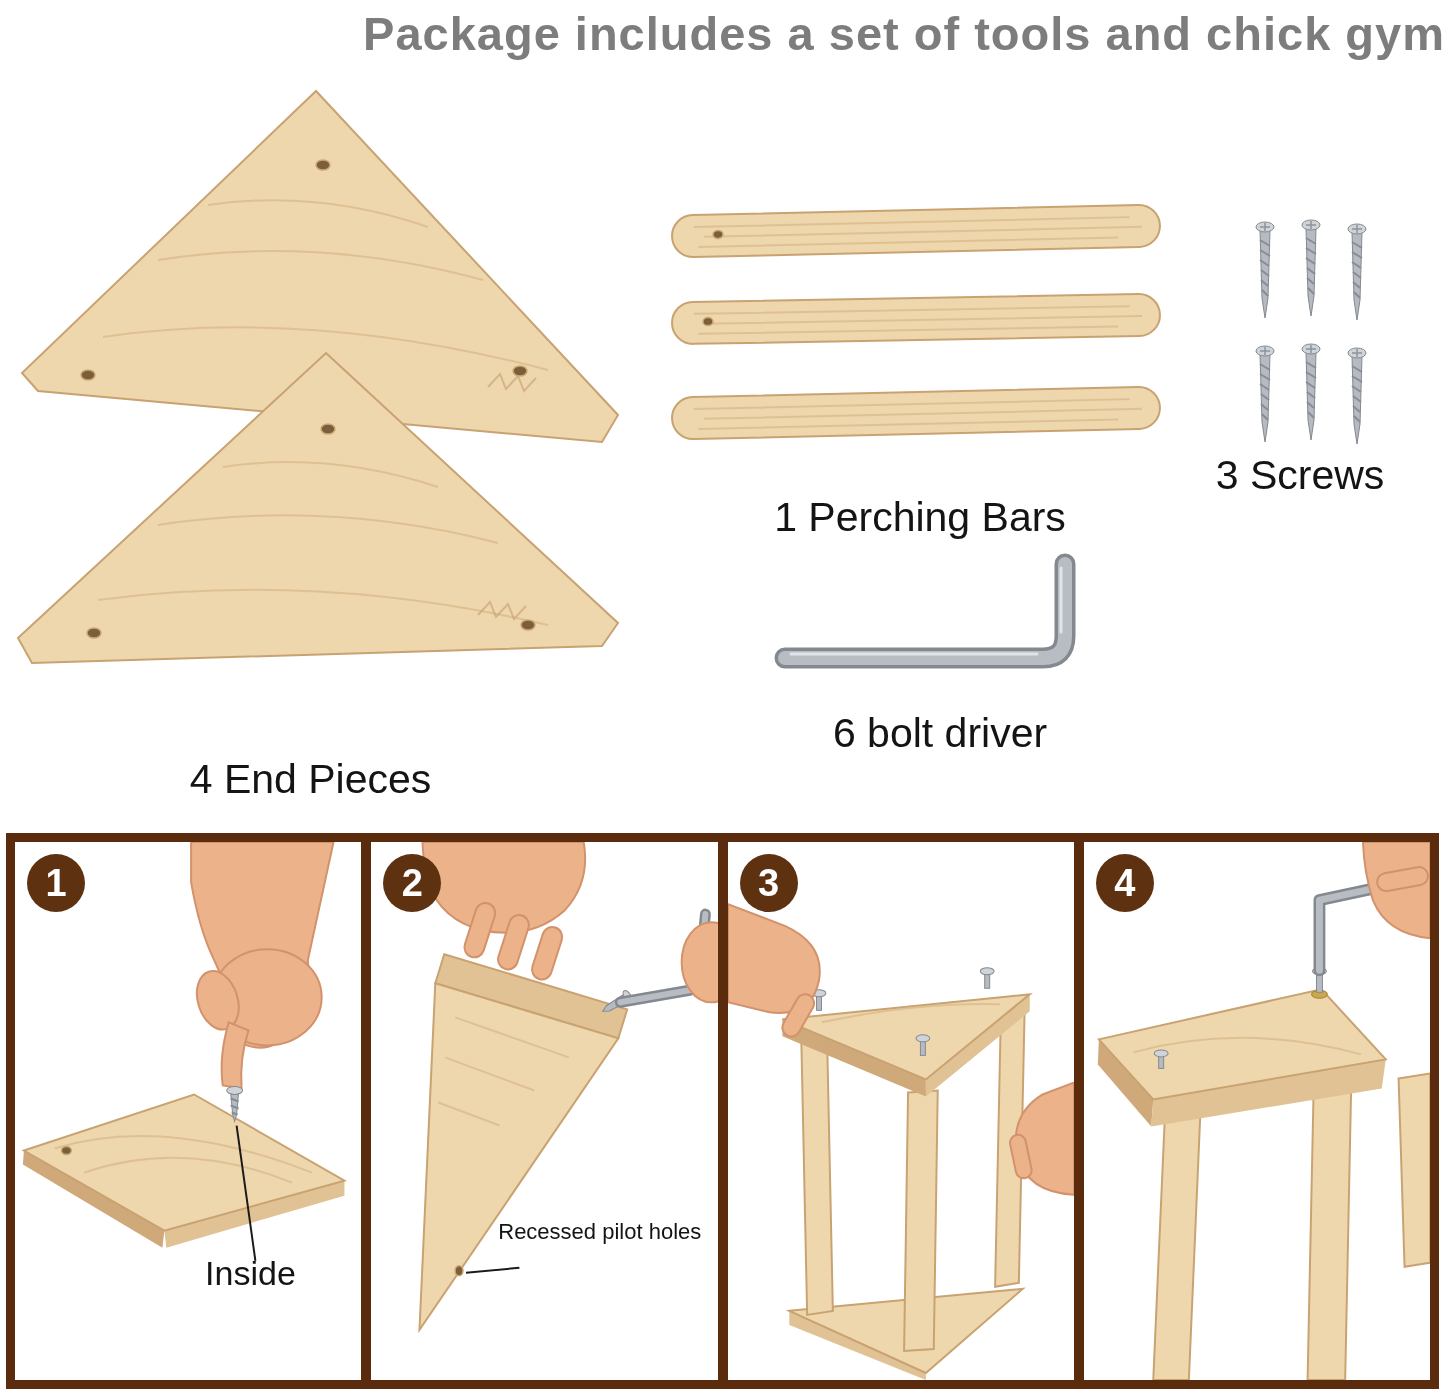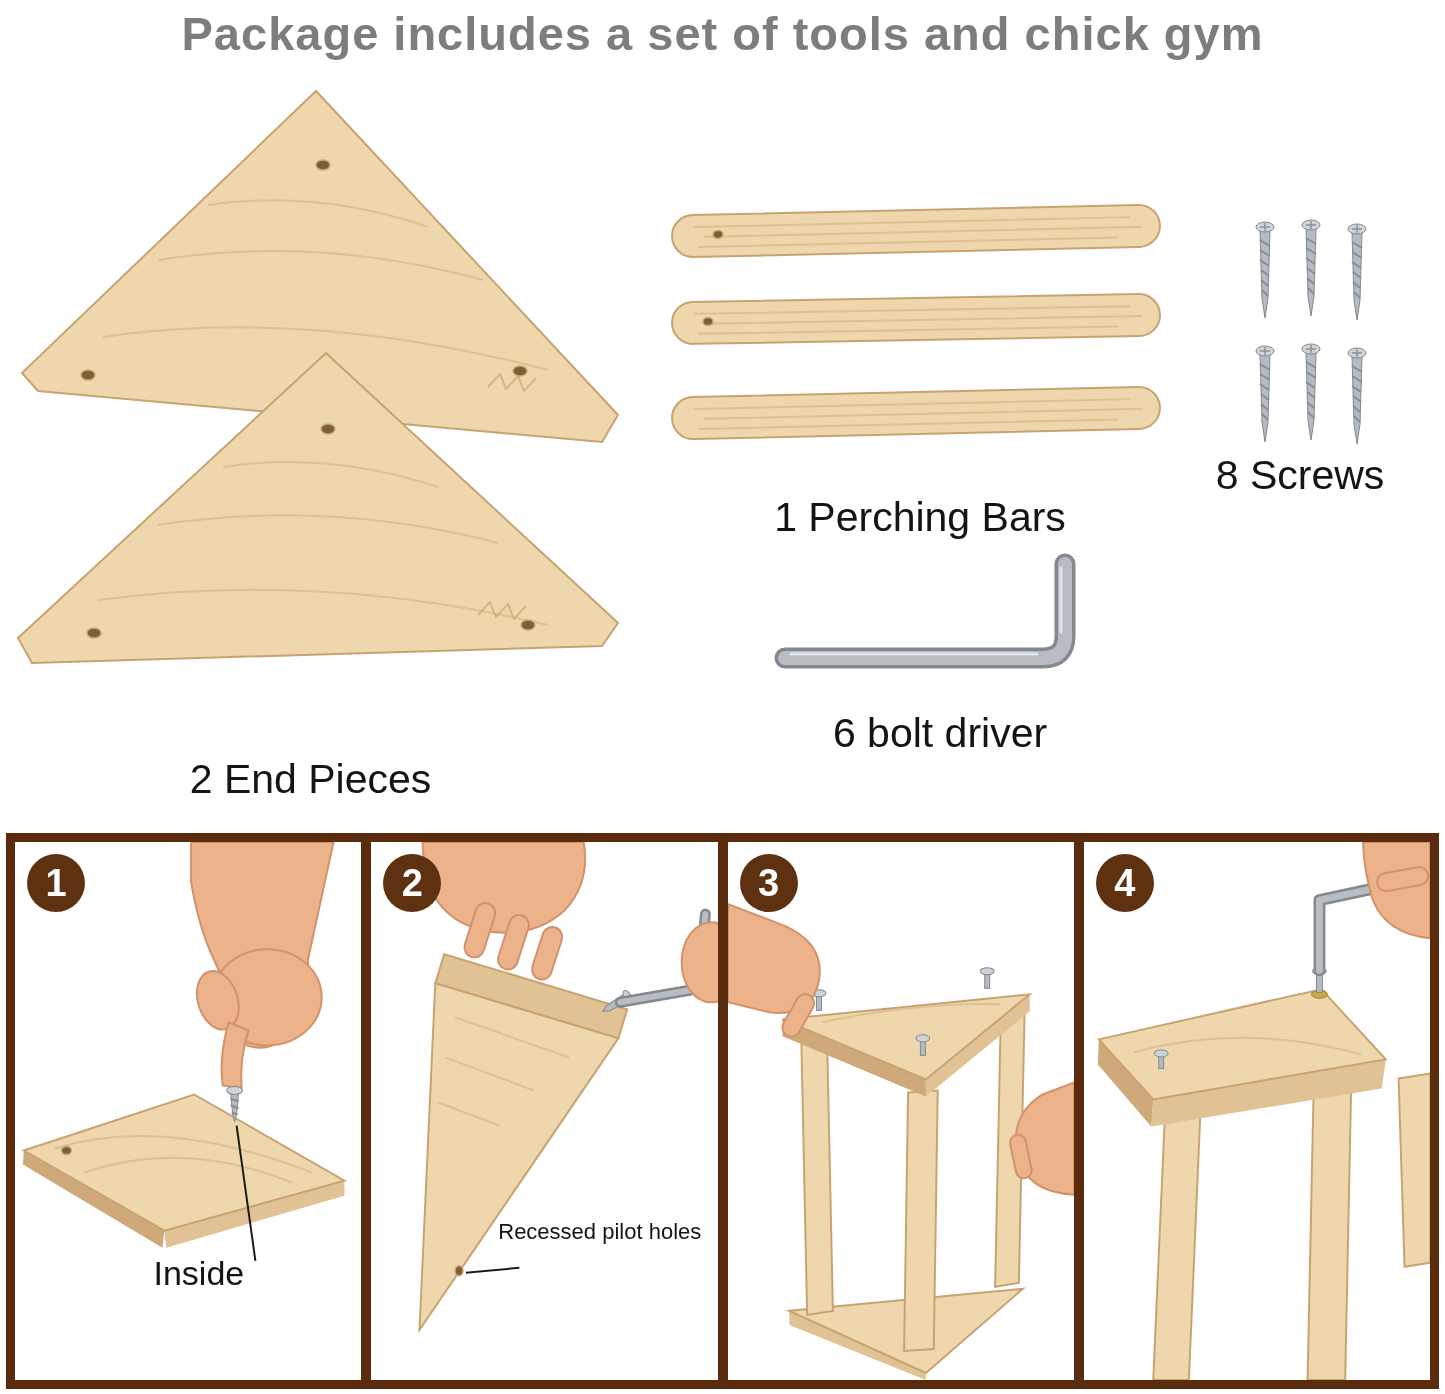--- a/index.html
+++ b/index.html
@@ -1,30 +1,30 @@
 <!DOCTYPE html>
 <html style="--title_gray: #7d7d7d; --text_dark: #141414; --frame_brown: #5a2c0d; --badge_brown: #5e3111; --wood_light: #eed7ad; --wood_mid: #e0c294; --wood_dark: #cfa97a; --wood_edge: #c9a271; --wood_grain: #d9b88a; --skin: #ecb28a; --skin_edge: #d2926b; --metal_light: #b7bdc3; --metal_dark: #83898f;"><head>
 <meta charset="utf-8">
 <style>
   *{box-sizing:border-box;margin:0;padding:0}
   body{background:#ffffff;font-family:"Liberation Sans",sans-serif}
   .page{position:relative;width:1445px;height:1394px;background:#fff;overflow:hidden}
-  .title{position:absolute;top:6px;left:0;width:100%;text-align:center;
+  .title{position:absolute;top:6px;left:0;width:100%;text-align:right;
          font-size:47px;font-weight:bold;letter-spacing:1px;color:var(--title_gray,#7d7d7d)}
   .abs{position:absolute}
   .part-label{position:absolute;font-size:41px;color:var(--text_dark,#141414);text-align:center}
   .steps{position:absolute;left:6px;top:833px;width:1433px;height:556px;
          background:var(--frame_brown,#5a2c0d);padding:9px;display:flex;gap:10px}
   .panel{position:relative;flex:1;background:#fff;overflow:hidden}
   .ill{position:absolute;inset:0;width:100%;height:100%;display:block}
   .badge{position:absolute;top:12px;left:12px;width:58px;height:58px;border-radius:50%;
          background:var(--badge_brown,#5e3111);color:#fff;font-size:38px;font-weight:bold;
          display:flex;align-items:center;justify-content:center;z-index:2}
   .annotation{position:absolute;color:var(--text_dark,#141414);z-index:2}
-  .anno-1{left:40%;top:76.5%;width:56%;font-size:34px}
+  .anno-1{left:40%;top:76.5%;width:56%;text-align:center;font-size:34px}
   .anno-2{left:36%;top:70%;width:60%;text-align:center;font-size:22px;line-height:1.15}
   
   .w-l{fill:var(--wood_light,#eed7ad)}
   .w-m{fill:var(--wood_mid,#e0c294)}
   .w-d{fill:var(--wood_dark,#cfa97a)}
   .w-edge{stroke:var(--wood_edge,#c9a271);stroke-width:2}
   .grain{stroke:var(--wood_grain,#d9b88a);stroke-width:2;fill:none;opacity:.75}
   .joint{stroke:var(--wood_edge,#c9a271);stroke-width:2;fill:none;opacity:.65}
   .skin{fill:var(--skin,#ecb28a);stroke:var(--skin_edge,#d2926b);stroke-width:2}
   .mk-out{stroke:var(--metal_dark,#83898f);fill:none;stroke-linecap:round;stroke-linejoin:round}
@@ -96,23 +96,23 @@
       <use href="#scr" x="52" y="126"></use>
       <use href="#scr" x="98" y="130"></use>
     </svg>
 
     <svg class="abs" style="left:765px;top:548px" width="320" height="140" viewBox="0 0 320 140">
       <path class="mk-out" stroke-width="21" d="M20 110 L278 110 Q300 110 300 88 L300 16"></path>
       <path class="mk-in" stroke-width="14" d="M20 110 L278 110 Q300 110 300 88 L300 16"></path>
       <path d="M26 106 L272 106 M296 20 L296 84" stroke="#e1e5e8" stroke-width="3" stroke-linecap="round" fill="none"></path>
     </svg>
 
-    <div class="part-label" style="left:168px;top:756px;width:285px">2 End Pieces</div>
+    <div class="part-label" style="left:168px;top:756px;width:285px">4 End Pieces</div>
     <div class="part-label" style="left:750px;top:494px;width:340px">1 Perching Bars</div>
-    <div class="part-label" style="left:1188px;top:452px;width:224px">8 Screws</div>
+    <div class="part-label" style="left:1188px;top:452px;width:224px">3 Screws</div>
     <div class="part-label" style="left:815px;top:710px;width:250px">6 bolt driver</div>
   </div>
 
   <div class="steps">
 
     <div class="panel">
       <div class="badge">
         <span>1</span>
       </div>
       <svg class="ill" viewBox="0 0 350 537" preserveAspectRatio="none">

